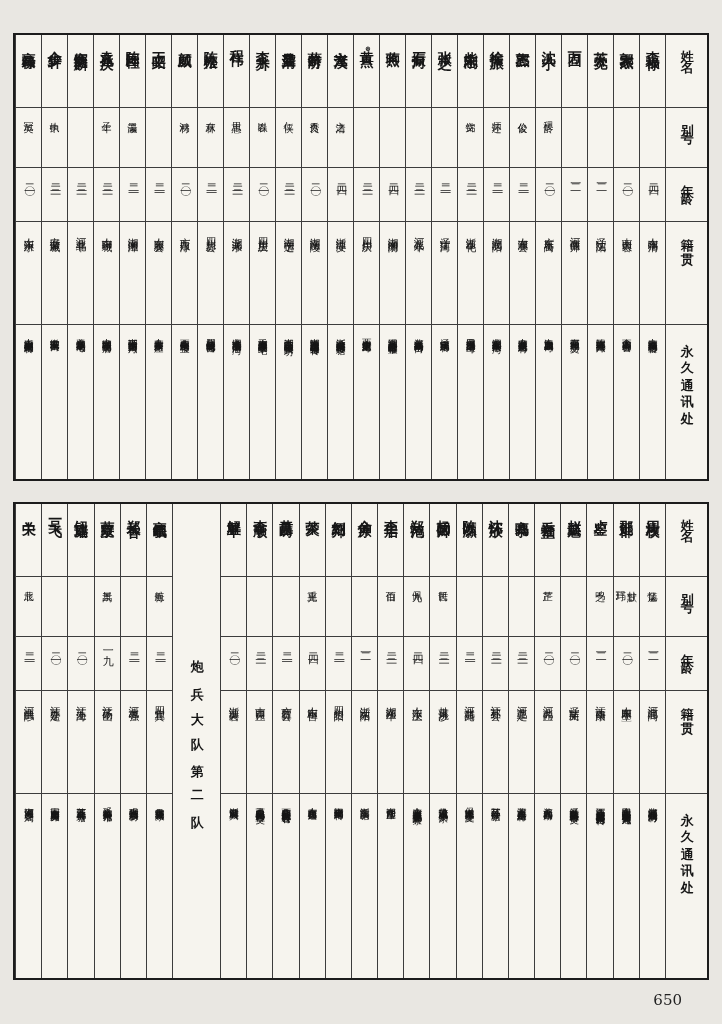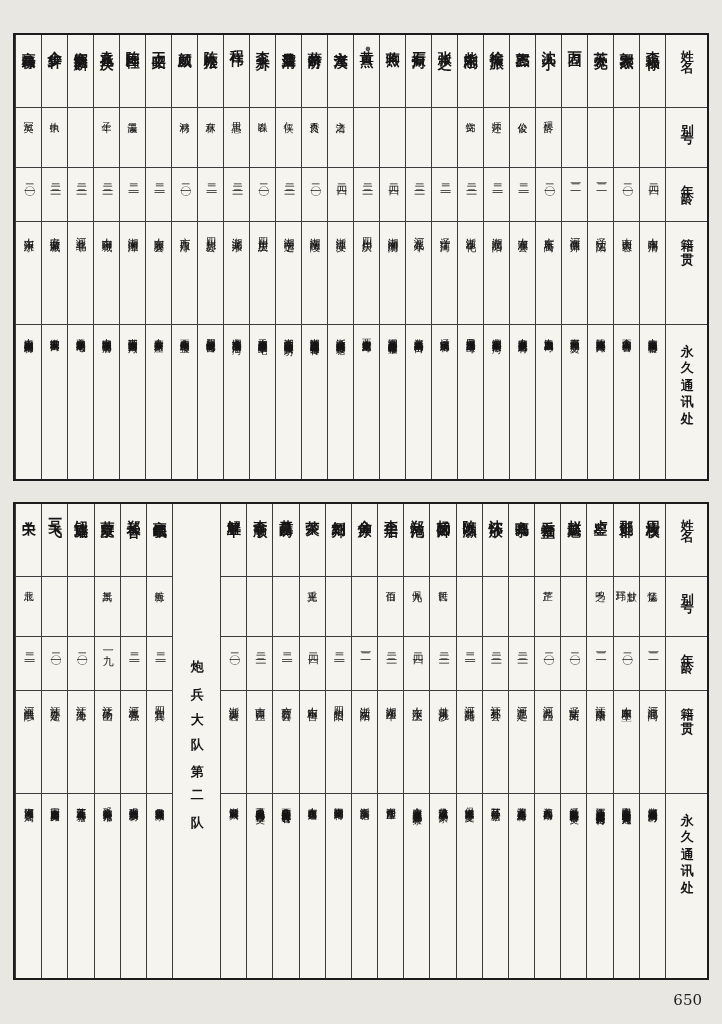--- a/index.html
+++ b/index.html
@@ -60,21 +60,21 @@
   .col.header .vtext{font-weight:bold;font-size:13px;}
   .col.header .cell.name .vtext{letter-spacing:10px;}
   .col.header .cell.alias .vtext{letter-spacing:8px;}
   .col.header .cell.age .vtext{letter-spacing:6px;}
   .col.header .cell.native .vtext{letter-spacing:14px;}
   .col.header .cell.addr .vtext{letter-spacing:17px;padding-top:2px;}
   .col.divider .vtext{
     font-size:13px;font-weight:bold;letter-spacing:26px;
   }
   .pagenum{
-    position:absolute;right:20px;bottom:15px;
+    position:absolute;right:40px;bottom:15px;
     font-size:15px;
     font-family:"DejaVu Serif","Liberation Serif",serif;
     color:#222;
   }
 </style>
 </head>
 <body>
 
 <div class="page">
   <div class="rtable top" id="table-top">

